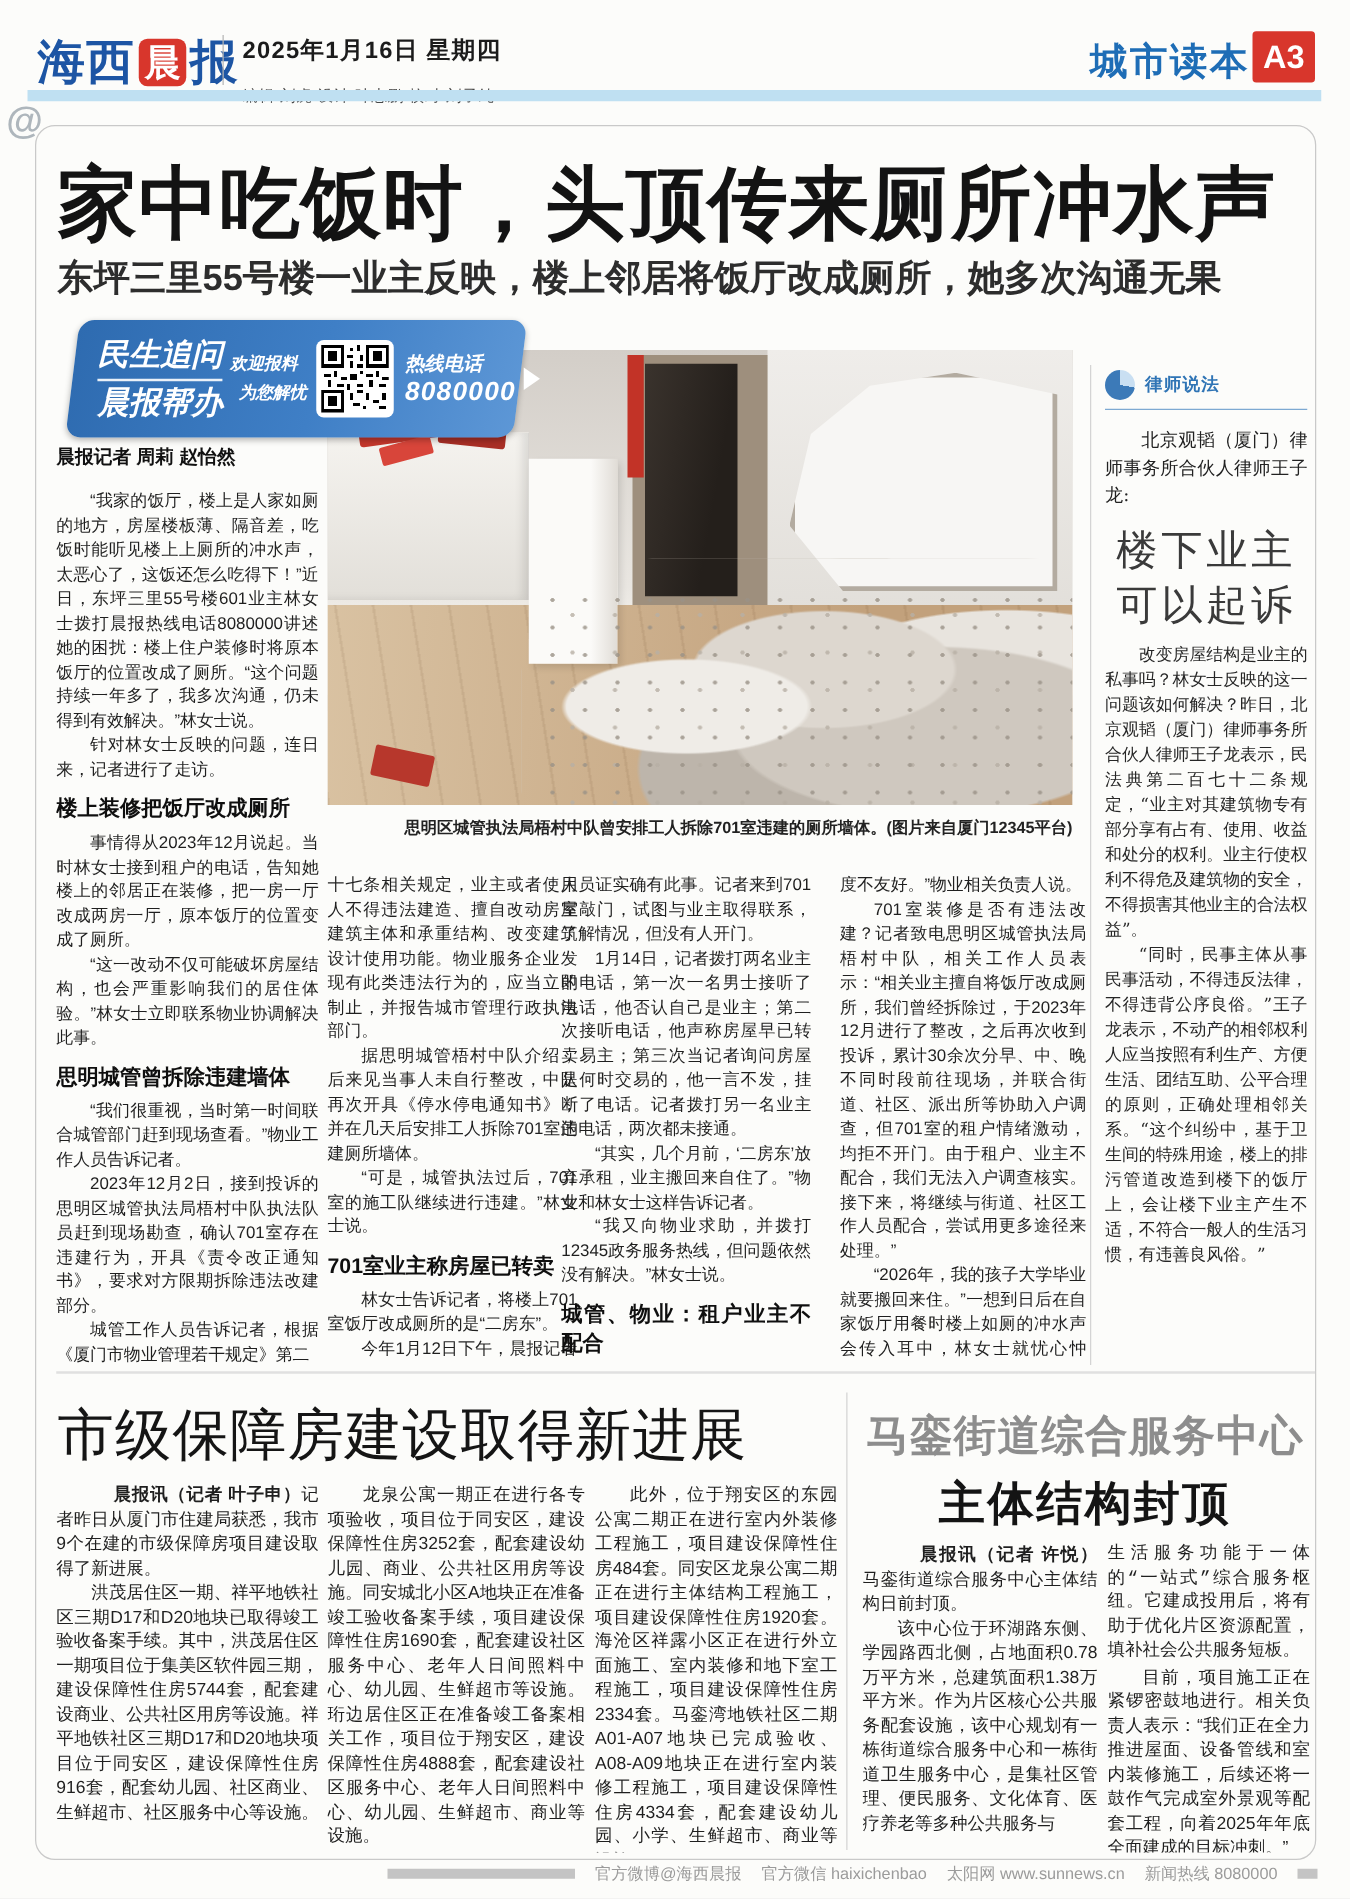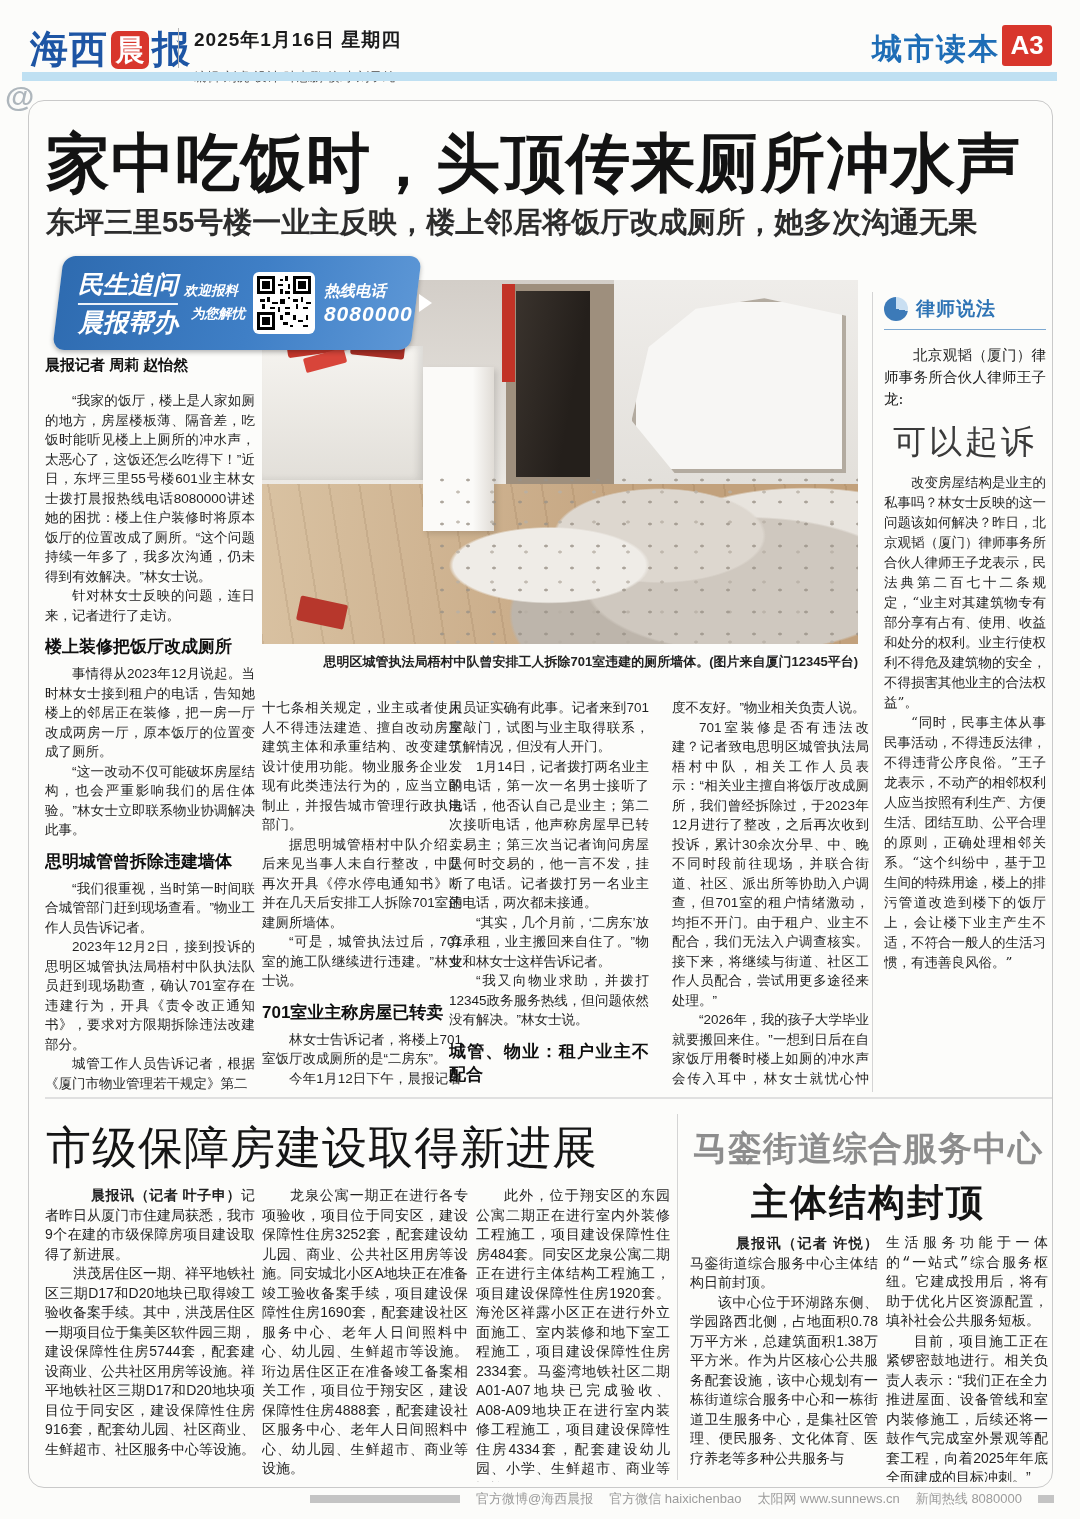--- a/index.html
+++ b/index.html
@@ -90,21 +90,21 @@
   .col2{left:262px;top:698px;width:200px;height:392px;}
   .col3{left:449px;top:698px;width:200px;height:392px;}
   .col4{left:672px;top:698px;width:197px;height:392px;}
 
   
   .vline-lawyer{left:872px;top:292px;width:1px;height:800px;background:#d4d4d4;}
   .lawyer{left:884px;top:296px;width:162px;height:792px;overflow:hidden;}
   .law-head{display:flex;align-items:center;gap:8px;border-bottom:1.5px solid #7da9d2;padding-bottom:7px;}
   .pie-icon{width:24px;height:24px;border-radius:50%;flex:none;
             background:conic-gradient(#c9dff2 0 100deg,#3c7ab8 100deg 360deg);}
-  .law-tag{font-size:19px;font-weight:800;color:#2f74b5;letter-spacing:1px;}
+  .law-tag{font-size:14px;font-weight:800;color:#2f74b5;letter-spacing:1px;}
   .law-intro{margin-top:14px;font-family:"DejaVu Serif",serif;font-size:14.5px;line-height:22px;
              color:#222;text-indent:2em;text-align:justify;}
   .law-title{margin:10px 0 8px;font-size:33px;line-height:44px;font-weight:500;color:#3a3a3a;
              text-align:center;letter-spacing:3px;}
   .law-body p{margin:0;font-family:"DejaVu Serif",serif;font-size:13.5px;line-height:20px;
               color:#262626;text-indent:2em;text-align:justify;}
 
   
   .divider-h{left:45px;top:1097px;width:1007px;height:2px;background:#e0e0e0;}
   .bl-headline{left:46px;top:1118px;width:620px;font-size:45px;font-weight:400;color:#151515;
@@ -267,20 +267,21 @@
   </div>
 
   <div class="abs vline-lawyer"></div>
   <div class="abs lawyer">
     <div class="law-head">
       <span class="pie-icon"></span>
       <span class="law-tag">律师说法</span>
     </div>
     <div class="law-intro">北京观韬（厦门）律师事务所合伙人律师王子龙:</div>
     <div class="law-title">
+      <div>楼下业主</div>
       <div>可以起诉</div>
     </div>
     <div class="law-body">
       <p>改变房屋结构是业主的私事吗？林女士反映的这一问题该如何解决？昨日，北京观韬（厦门）律师事务所合伙人律师王子龙表示，民法典第二百七十二条规定，“业主对其建筑物专有部分享有占有、使用、收益和处分的权利。业主行使权利不得危及建筑物的安全，不得损害其他业主的合法权益”。</p>
       <p>“同时，民事主体从事民事活动，不得违反法律，不得违背公序良俗。”王子龙表示，不动产的相邻权利人应当按照有利生产、方便生活、团结互助、公平合理的原则，正确处理相邻关系。“这个纠纷中，基于卫生间的特殊用途，楼上的排污管道改造到楼下的饭厅上，会让楼下业主产生不适，不符合一般人的生活习惯，有违善良风俗。”</p>
     </div>
   </div>
 
   <div class="abs divider-h"></div>
 

